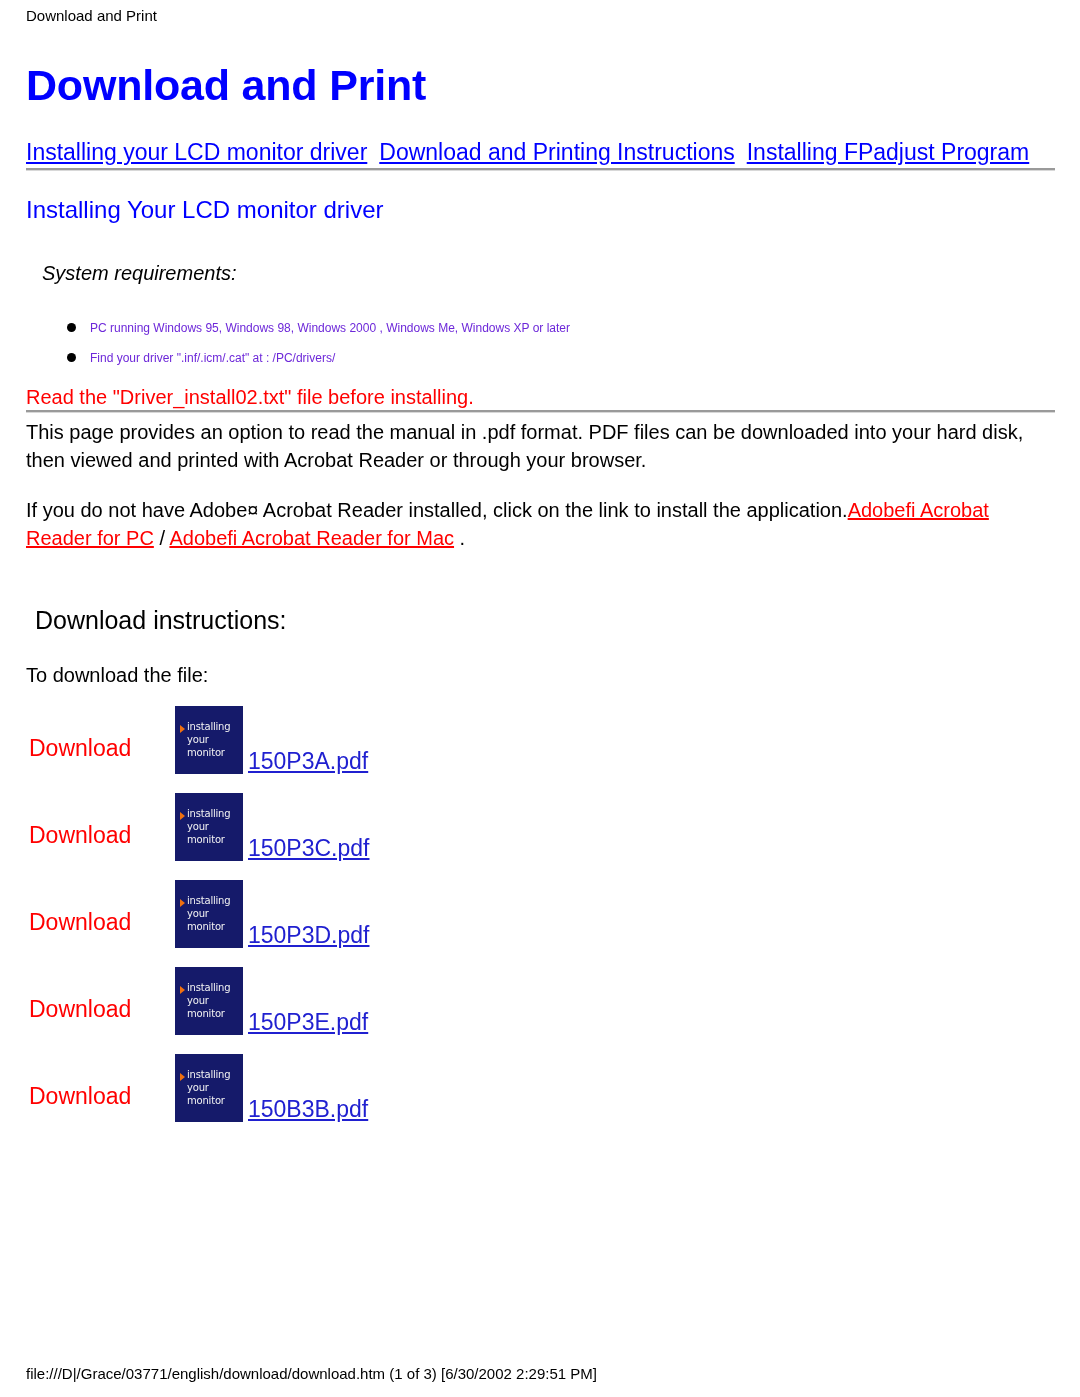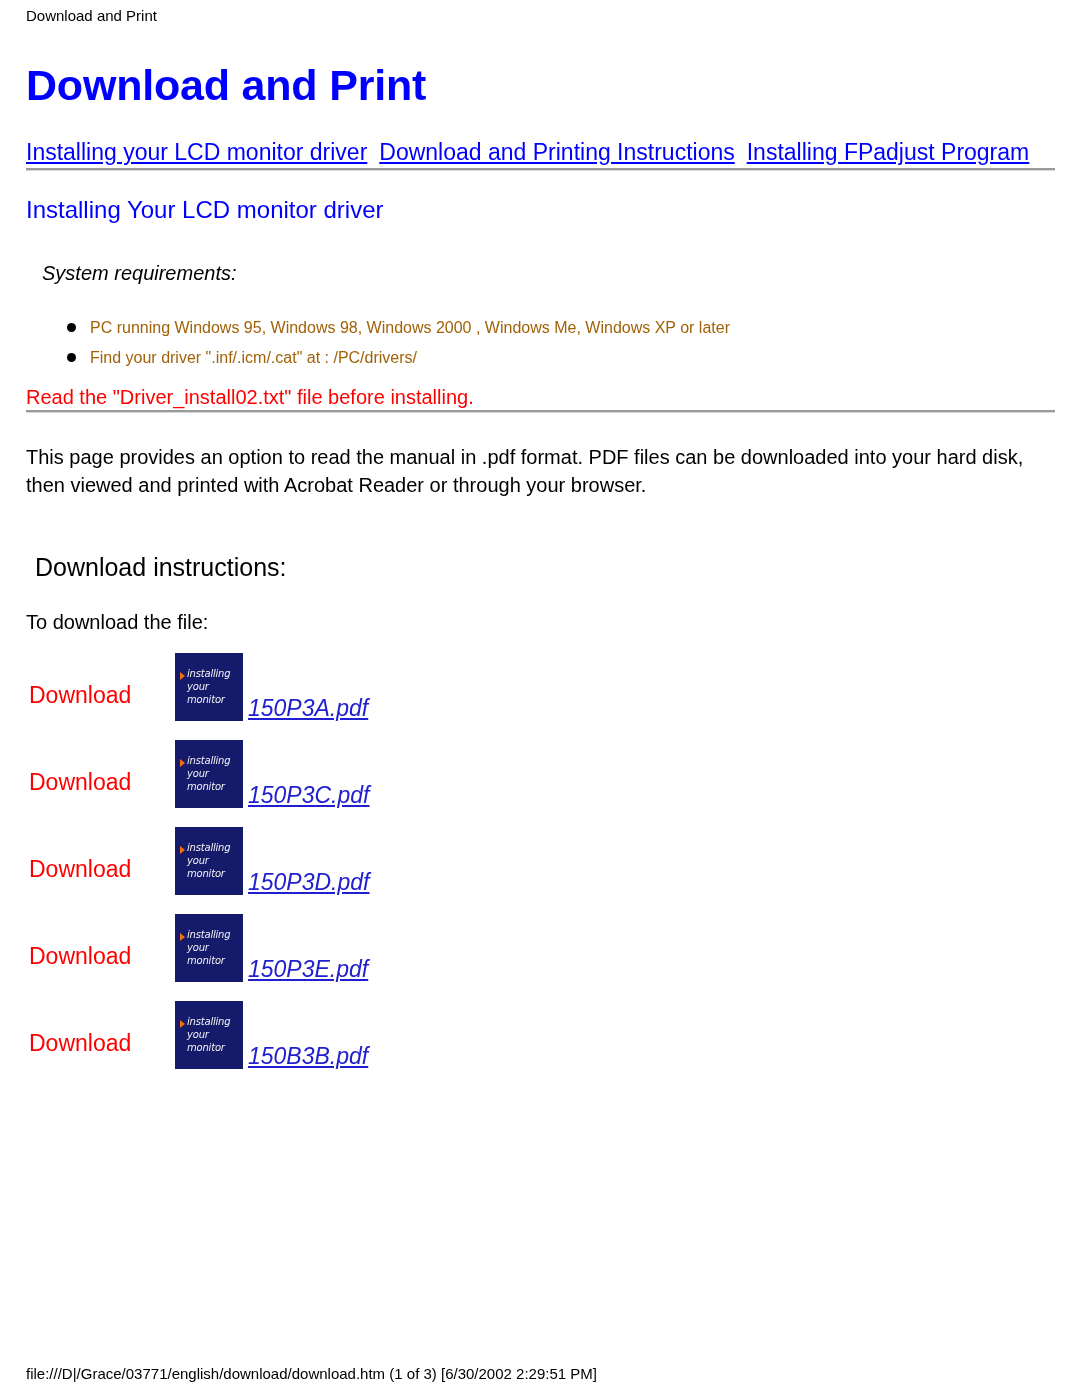--- a/index.html
+++ b/index.html
@@ -94,23 +94,23 @@
   }
 
   ul.req-list {
     margin: 0;
     padding: 12px 0 0 0;
     list-style: none;
   }
   ul.req-list li {
     position: relative;
     padding-left: 64px;
-    font-size: 16px;
+    font-size: 12px;
     line-height: 30px;
-    color: #a16207;
+    color: #6d28d9;
   }
   ul.req-list li .bullet {
     position: absolute;
     left: 41px;
     top: 10px;
     width: 9px;
     height: 9px;
     border-radius: 50%;
     background: #000;
   }
@@ -120,21 +120,21 @@
     padding-top: 11px;
     font-size: 20px;
     line-height: 26px;
     color: #ff0000;
   }
 
   .rule-2 { margin-top: 111px; }
 
   p.body-text {
     margin: 0;
-    padding-top: 30px;
+    padding-top: 5px;
     font-size: 20px;
     line-height: 28px;
     color: #000;
   }
   p.body-text.second { padding-top: 22px; }
 
   p.body-text a {
     color: #ff0000;
     text-decoration: underline;
   }
@@ -175,21 +175,20 @@
   }
   .dl-icon {
     position: absolute;
     left: 149px;
     top: 0px;
     width: 68px;
     height: 68px;
     background: #151a6a;
     box-sizing: border-box;
     overflow: hidden;
-    font-style: italic;
   }
   .dl-icon .arrow {
     position: absolute;
     left: 5px;
     top: 19px;
     width: 0;
     height: 0;
     border-left: 5px solid #f07010;
     border-top: 4px solid transparent;
     border-bottom: 4px solid transparent;
@@ -204,21 +203,20 @@
     color: #f2f2f2;
     font-family: "DejaVu Sans", sans-serif;
     letter-spacing: -0.2px;
   }
   .dl-pdf {
     position: absolute;
     left: 222px;
     top: 41px;
     font-size: 23px;
     line-height: 28px;
-    font-style: italic;
   }
   .dl-pdf a {
     color: #2020d0;
     text-decoration: underline;
   }
 
   
   .footer {
     position: absolute;
     left: 26px;
@@ -260,20 +258,23 @@
         <span>Find your driver ".inf/.icm/.cat" at : /PC/drivers/</span>
       </li>
     </ul>
 
     <p class="warning">Read the "Driver_install02.txt" file before installing.</p>
 
     <hr class="rule rule-2">
 
     <p class="body-text">This page provides an option to read the manual in .pdf format. PDF files can be downloaded into your hard disk, then viewed and printed with Acrobat Reader or through your browser.</p>
 
+    <p class="body-text second">
+      <span>If you do not have Adobe¤ Acrobat Reader installed, click on the link to install the application.</span><a href="#">Adobefi Acrobat Reader for PC</a><span> / </span><a href="#">Adobefi Acrobat Reader for Mac</a><span> .</span>
+    </p>
 
     <h2 class="dl-heading">Download instructions:</h2>
 
     <p class="dl-line">To download the file:</p>
 
 
     <div class="dl-rows">
 
       <div class="dl-row">
         <div class="dl-label">Download</div>

